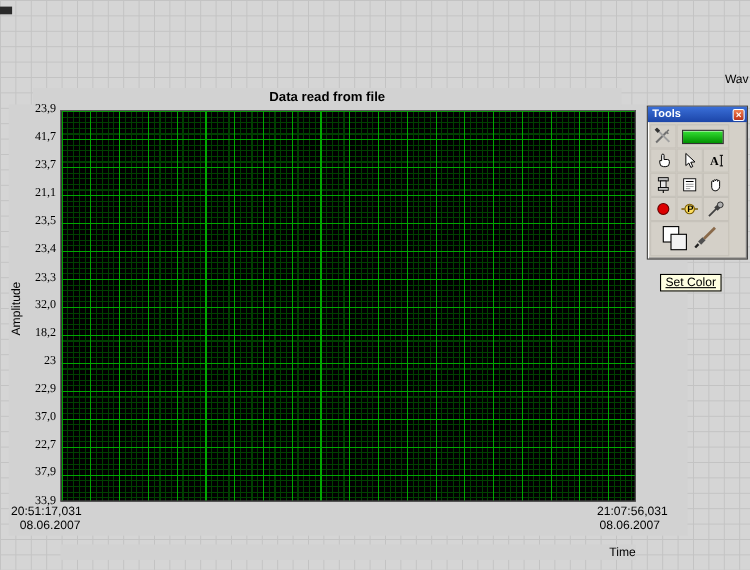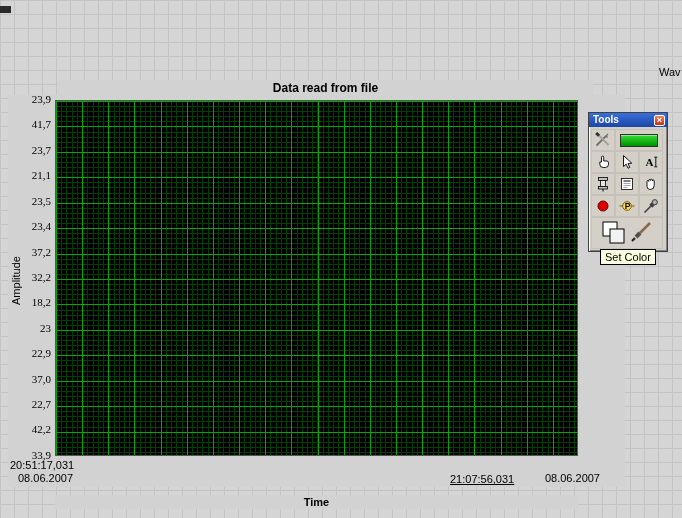--- a/index.html
+++ b/index.html
@@ -29,21 +29,21 @@
   }
   
   .chart-frame {
     position: absolute; left: 8px; top: 95px;
     width: 617px; height: 392px;
     background: #d2d2d2;
   }
   .chart-title {
     position: absolute; left: 30px; top: 80px; width: 535px;
     text-align: center; font-weight: bold; font-size: 12px;
-    background: #d2d2d2; padding: 1px 0; margin-left: 28px;
+    background: #d2d2d2; padding: 1px 0;
   }
   .plot {
     position: absolute; left: 55px; top: 100px;
     width: 523px; height: 356px;
     background-color: #000;
     background-image:
       repeating-linear-gradient(to right,  #00a800 0 1px, transparent 1px 26.15px),
       repeating-linear-gradient(to bottom, #00a800 0 1px, transparent 1px 25.43px),
       repeating-linear-gradient(to right,  #004000 0 1px, transparent 1px 5.23px),
       repeating-linear-gradient(to bottom, #004000 0 1px, transparent 1px 5.086px);
@@ -57,29 +57,29 @@
     font-family: Liberation Serif, serif;
   }
   .yticks span { display: block; height: 13px; line-height: 13px; }
   .y-axis-label {
     position: absolute; left: -16px; top: 274px;
     width: 64px; height: 13px; text-align: center;
     transform: rotate(-90deg);
   }
   .x-start-time { position: absolute; left: 10px;  top: 459px; white-space: nowrap; }
   .x-start-date { position: absolute; left: 18px;  top: 472px; white-space: nowrap; }
-  .x-end-time   { position: absolute; left: 450px; top: 473px; width: 157px; white-space: nowrap; text-decoration: underline; }
+  .x-end-time   { position: absolute; left: 450px; top: 459px; width: 157px; text-align: right; white-space: nowrap; }
   .x-end-date   { position: absolute; left: 450px; top: 472px; width: 150px; text-align: right; white-space: nowrap; }
   .x-axis-label {
     position: absolute; left: 55px; top: 495px; width: 523px;
-    text-align: center; background: #d2d2d2; padding: 1px 0; font-weight: bold;
+    text-align: right; background: #d2d2d2; padding: 1px 0;
   }
   
   .palette {
-    position: absolute; left: 588px; top: 112px; width: 80px;
+    position: absolute; left: 588px; top: 96px; width: 92px;
     background: #d4d0c8;
     border: 1px solid #404040;
     box-shadow: inset 1px 1px 0 #ffffff, inset -1px -1px 0 #808080;
     z-index: 10;
   }
   .palette-titlebar {
     height: 14px;
     background: linear-gradient(180deg, #3a6fd8, #1c45a8);
     display: flex; align-items: center;
     padding: 0 2px 0 4px;
@@ -112,21 +112,21 @@
     width: 38px; height: 13px;
     border: 1px solid #303030;
     background: linear-gradient(180deg, #35e035, #009000);
     box-shadow: inset 0 1px 0 rgba(255,255,255,.45);
   }
   .wide { grid-column: 1 / 4; }
   .tooltip {
     position: absolute; left: 600px; top: 249px;
     background: #ffffe1; border: 1px solid #000;
     padding: 1px 4px; font-size: 11px; line-height: 12px;
-    white-space: nowrap; z-index: 11;
+    white-space: nowrap; z-index: 11; text-decoration: underline;
   }
 </style>
 </head>
 <body>
 
 <div id="screen">
 
   <div class="artifact"></div>
 
   <div class="toplabel">Wav</div>
@@ -134,28 +134,28 @@
   <div class="chart-frame"></div>
   <div class="chart-title">Data read from file</div>
 
   <div class="yticks">
     <span>23,9</span>
     <span>41,7</span>
     <span>23,7</span>
     <span>21,1</span>
     <span>23,5</span>
     <span>23,4</span>
-    <span>37,2</span>
-    <span>32,2</span>
+    <span>23,3</span>
+    <span>32,0</span>
     <span>18,2</span>
     <span>23</span>
     <span>22,9</span>
     <span>37,0</span>
     <span>22,7</span>
-    <span>42,2</span>
+    <span>37,9</span>
     <span>33,9</span>
   </div>
 
   <div class="y-axis-label">Amplitude</div>
 
   <div class="plot"></div>
 
   <div class="x-start-time">20:51:17,031</div>
   <div class="x-start-date">08.06.2007</div>
   <div class="x-end-time">21:07:56,031</div>

